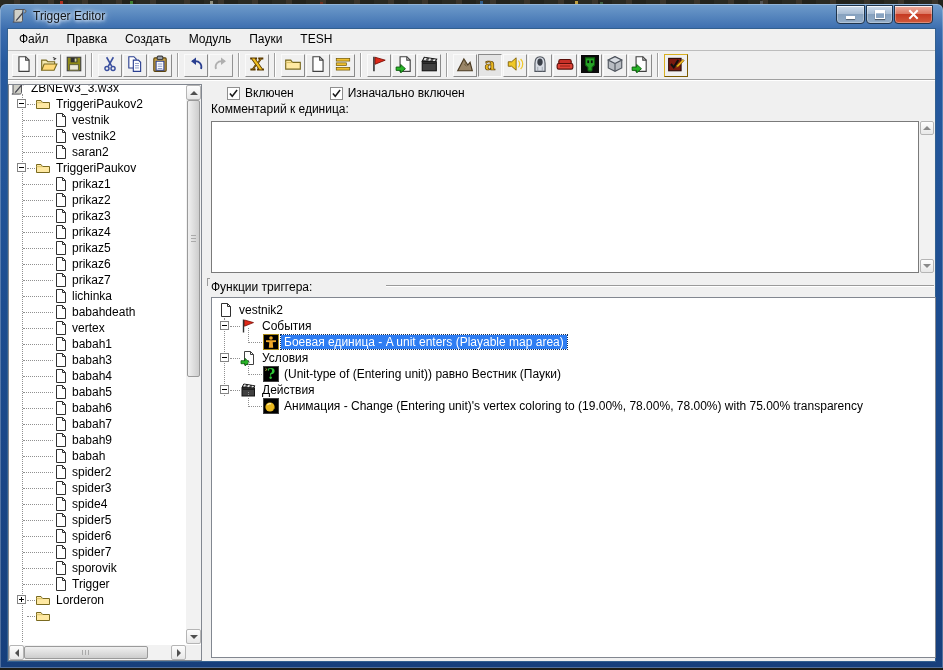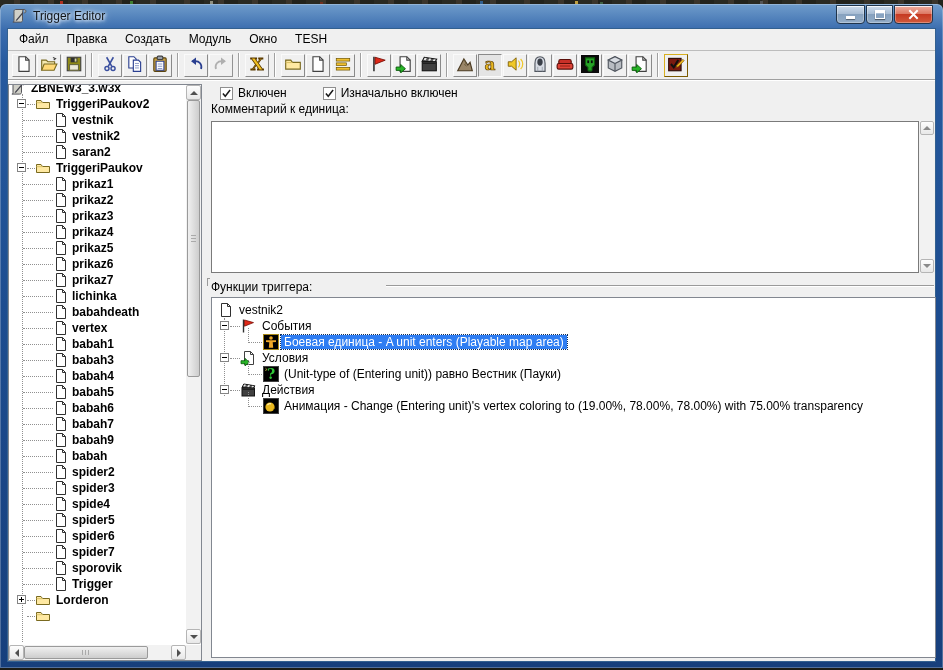--- a/index.html
+++ b/index.html
@@ -49,21 +49,21 @@
   .tbtn svg { width:18px; height:18px; }
   .tb-sep { width:2px; height:24px; margin:0 4px 0 5px; border-left:1px solid #a0a0a0; border-right:1px solid #fff; }
 
   
   .content { position:absolute; top:53px; left:0; right:0; bottom:0; background:#f0f0f0; }
 
   
   .tree-panel { position:absolute; left:0; top:2px; width:194px; height:577px; background:#fff; border:1px solid #828790; overflow:hidden; }
   .tree-rows { position:absolute; left:0; top:-5px; right:16px; bottom:16px; overflow:hidden; }
   .tree-vline { position:absolute; left:13px; top:14px; height:548px; border-left:1px dotted #909090; }
-  .trow { position:relative; height:16px; line-height:16px; white-space:nowrap;font-weight:bold; }
+  .trow { position:relative; height:16px; line-height:16px; white-space:nowrap; }
   .trow .ticon { position:absolute; top:0; width:16px; height:16px; }
   .trow .ticon svg { width:16px; height:16px; }
   .trow .tlabel { position:absolute; top:1px; height:14px; line-height:14px; padding:0 2px; }
   .trow.lv0 .ticon { left:1px; } .trow.lv0 .tlabel { left:20px; }
   .trow.lv1 .ticon { left:26px; } .trow.lv1 .tlabel { left:45px; }
   .trow.lv2 .ticon { left:44px; } .trow.lv2 .tlabel { left:61px; }
   .trow.lv2::before { content:''; position:absolute; left:14px; top:8px; width:30px; border-top:1px dotted #909090; }
   .trow.lv1::after { content:''; position:absolute; left:18px; top:8px; width:8px; border-top:1px dotted #909090; }
   .exp { position:absolute; left:8px; top:3px; width:9px; height:9px; background:#fff; border:1px solid #848484; z-index:2; }
   .exp::before { content:''; position:absolute; left:1px; right:1px; top:3px; height:1px; background:#000; }
@@ -84,21 +84,21 @@
   .vthumb::after { content:''; position:absolute; left:3px; right:3px; top:50%; margin-top:-4px; height:8px;
     background:repeating-linear-gradient(180deg,#aaa 0 1px,transparent 1px 3px); }
   .tree-hscroll { position:absolute; left:0; bottom:0; height:15px; width:177px; background:#f2f2f2; }
   .tree-hscroll .left { left:0; top:0; }
   .hthumb { position:absolute; top:1px; left:15px; height:13px; width:124px; border:1px solid #9a9a9a; border-radius:2px; background:linear-gradient(180deg,#f0f0f0,#cdcdcd); }
   .hthumb::after { content:''; position:absolute; top:3px; bottom:3px; left:50%; margin-left:-4px; width:8px;
     background:repeating-linear-gradient(90deg,#aaa 0 1px,transparent 1px 3px); }
   .sb-corner { position:absolute; right:0; bottom:0; width:15px; height:15px; background:#f0f0f0; }
 
   
-  .checkbox-row { position:absolute; left:203px; top:4px; height:14px; display:flex;padding-left:9px; }
+  .checkbox-row { position:absolute; left:210px; top:4px; height:14px; display:flex;padding-left:9px; }
   .cb-group { display:flex; align-items:center; margin-right:36px; }
   .cb-box { width:13px; height:13px; background:#fff; border:1px solid #8e8e8e; margin-right:5px; position:relative; }
   .cb-box svg { position:absolute; left:1px; top:1px; width:9px; height:9px; }
   .field-label { color:#000; }
   .comment-label { position:absolute; left:203px; top:20px; }
   .comment-box { position:absolute; left:203px; top:39px; width:708px; height:152px; background:#fff; border:1px solid #7a7a7a; }
   .comment-box textarea { width:100%; height:100%; border:none; outline:none; resize:none; background:#fff; font-family:"Liberation Sans",sans-serif; font-size:12px; }
   .comment-scrollcol { position:absolute; left:912px; top:39px; width:14px; height:152px; background:#f2f2f2; }
   .comment-scrollcol .sb-btn { width:14px; height:14px; left:0; }
   .comment-scrollcol .up { top:0; }
@@ -150,21 +150,21 @@
         </div>
       </div>
   </div>
 
   <div class="window-body">
     <div class="menubar" id="menubar">
         <div class="menu-item">Файл</div>
         <div class="menu-item">Правка</div>
         <div class="menu-item">Создать</div>
         <div class="menu-item">Модуль</div>
-        <div class="menu-item">Окно</div>
+        <div class="menu-item">Пауки</div>
         <div class="menu-item">TESH</div>
       </div>
     <div class="toolbar" id="toolbar">
         <div class="tbtn">
           <span><svg viewBox="0 0 16 16">
               <path d="M3.5 1.5h6l3 3v10h-9z" fill="#fff" stroke="#404040"></path>
               <path d="M9.5 1.5v3h3" fill="none" stroke="#404040"></path>
             </svg></span>
         </div>
         <div class="tbtn">

